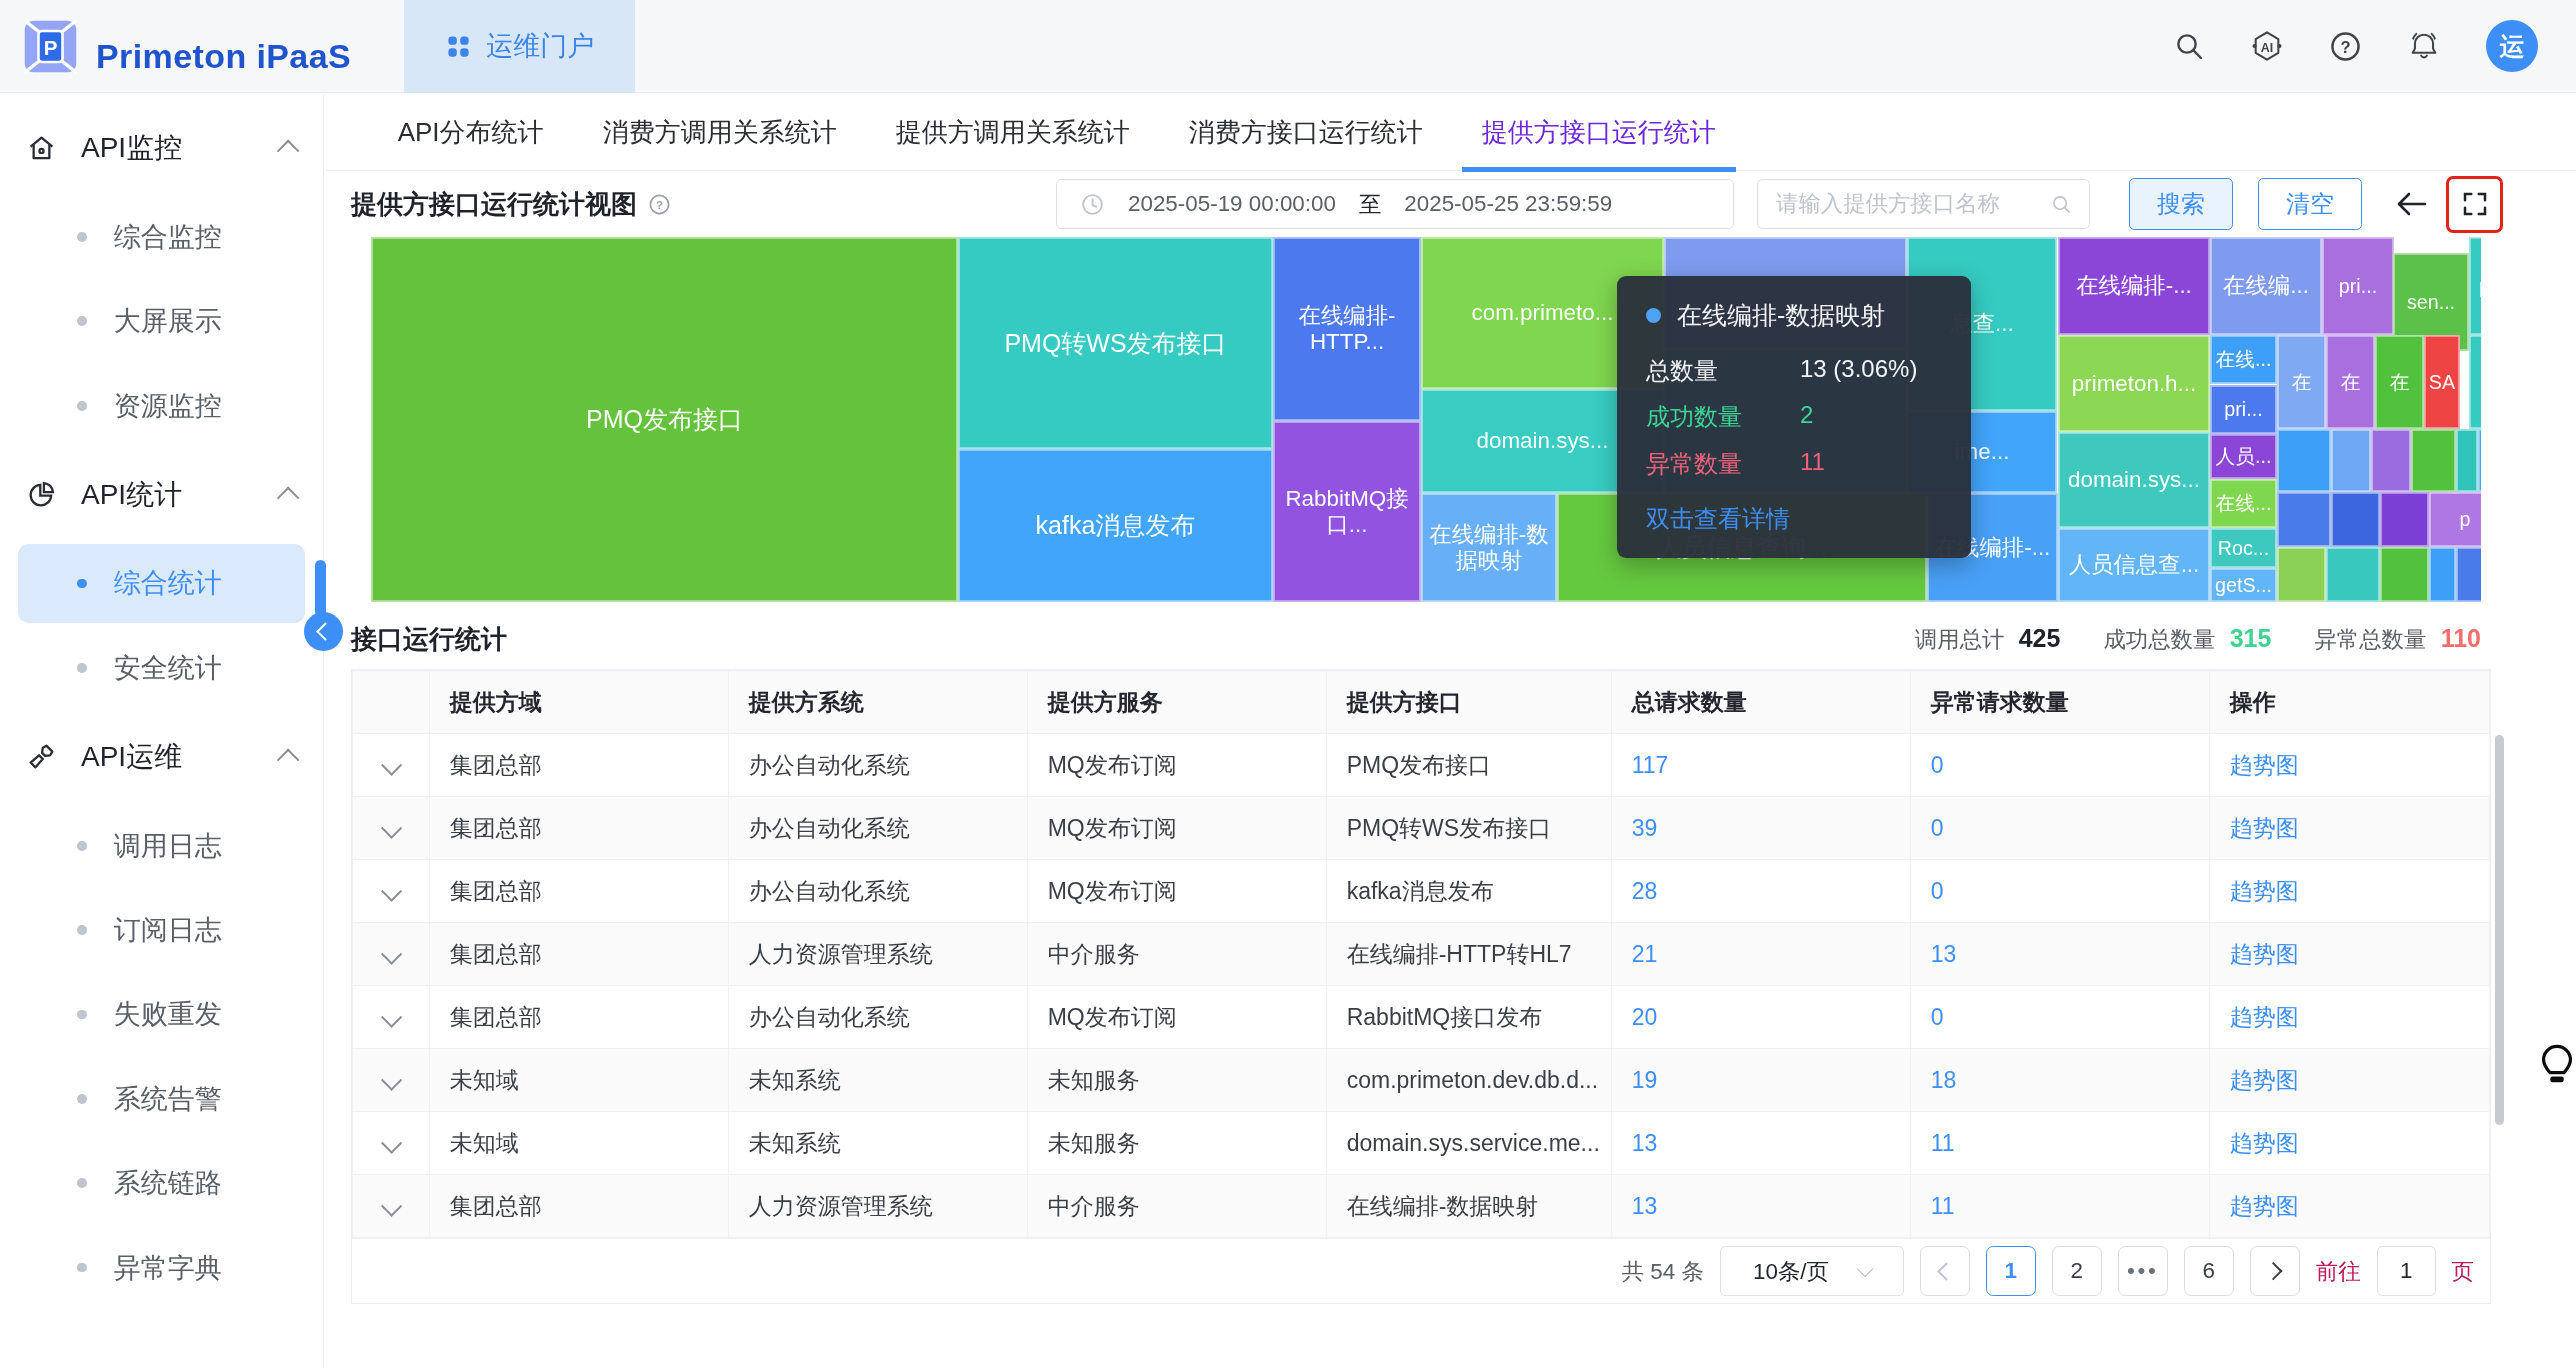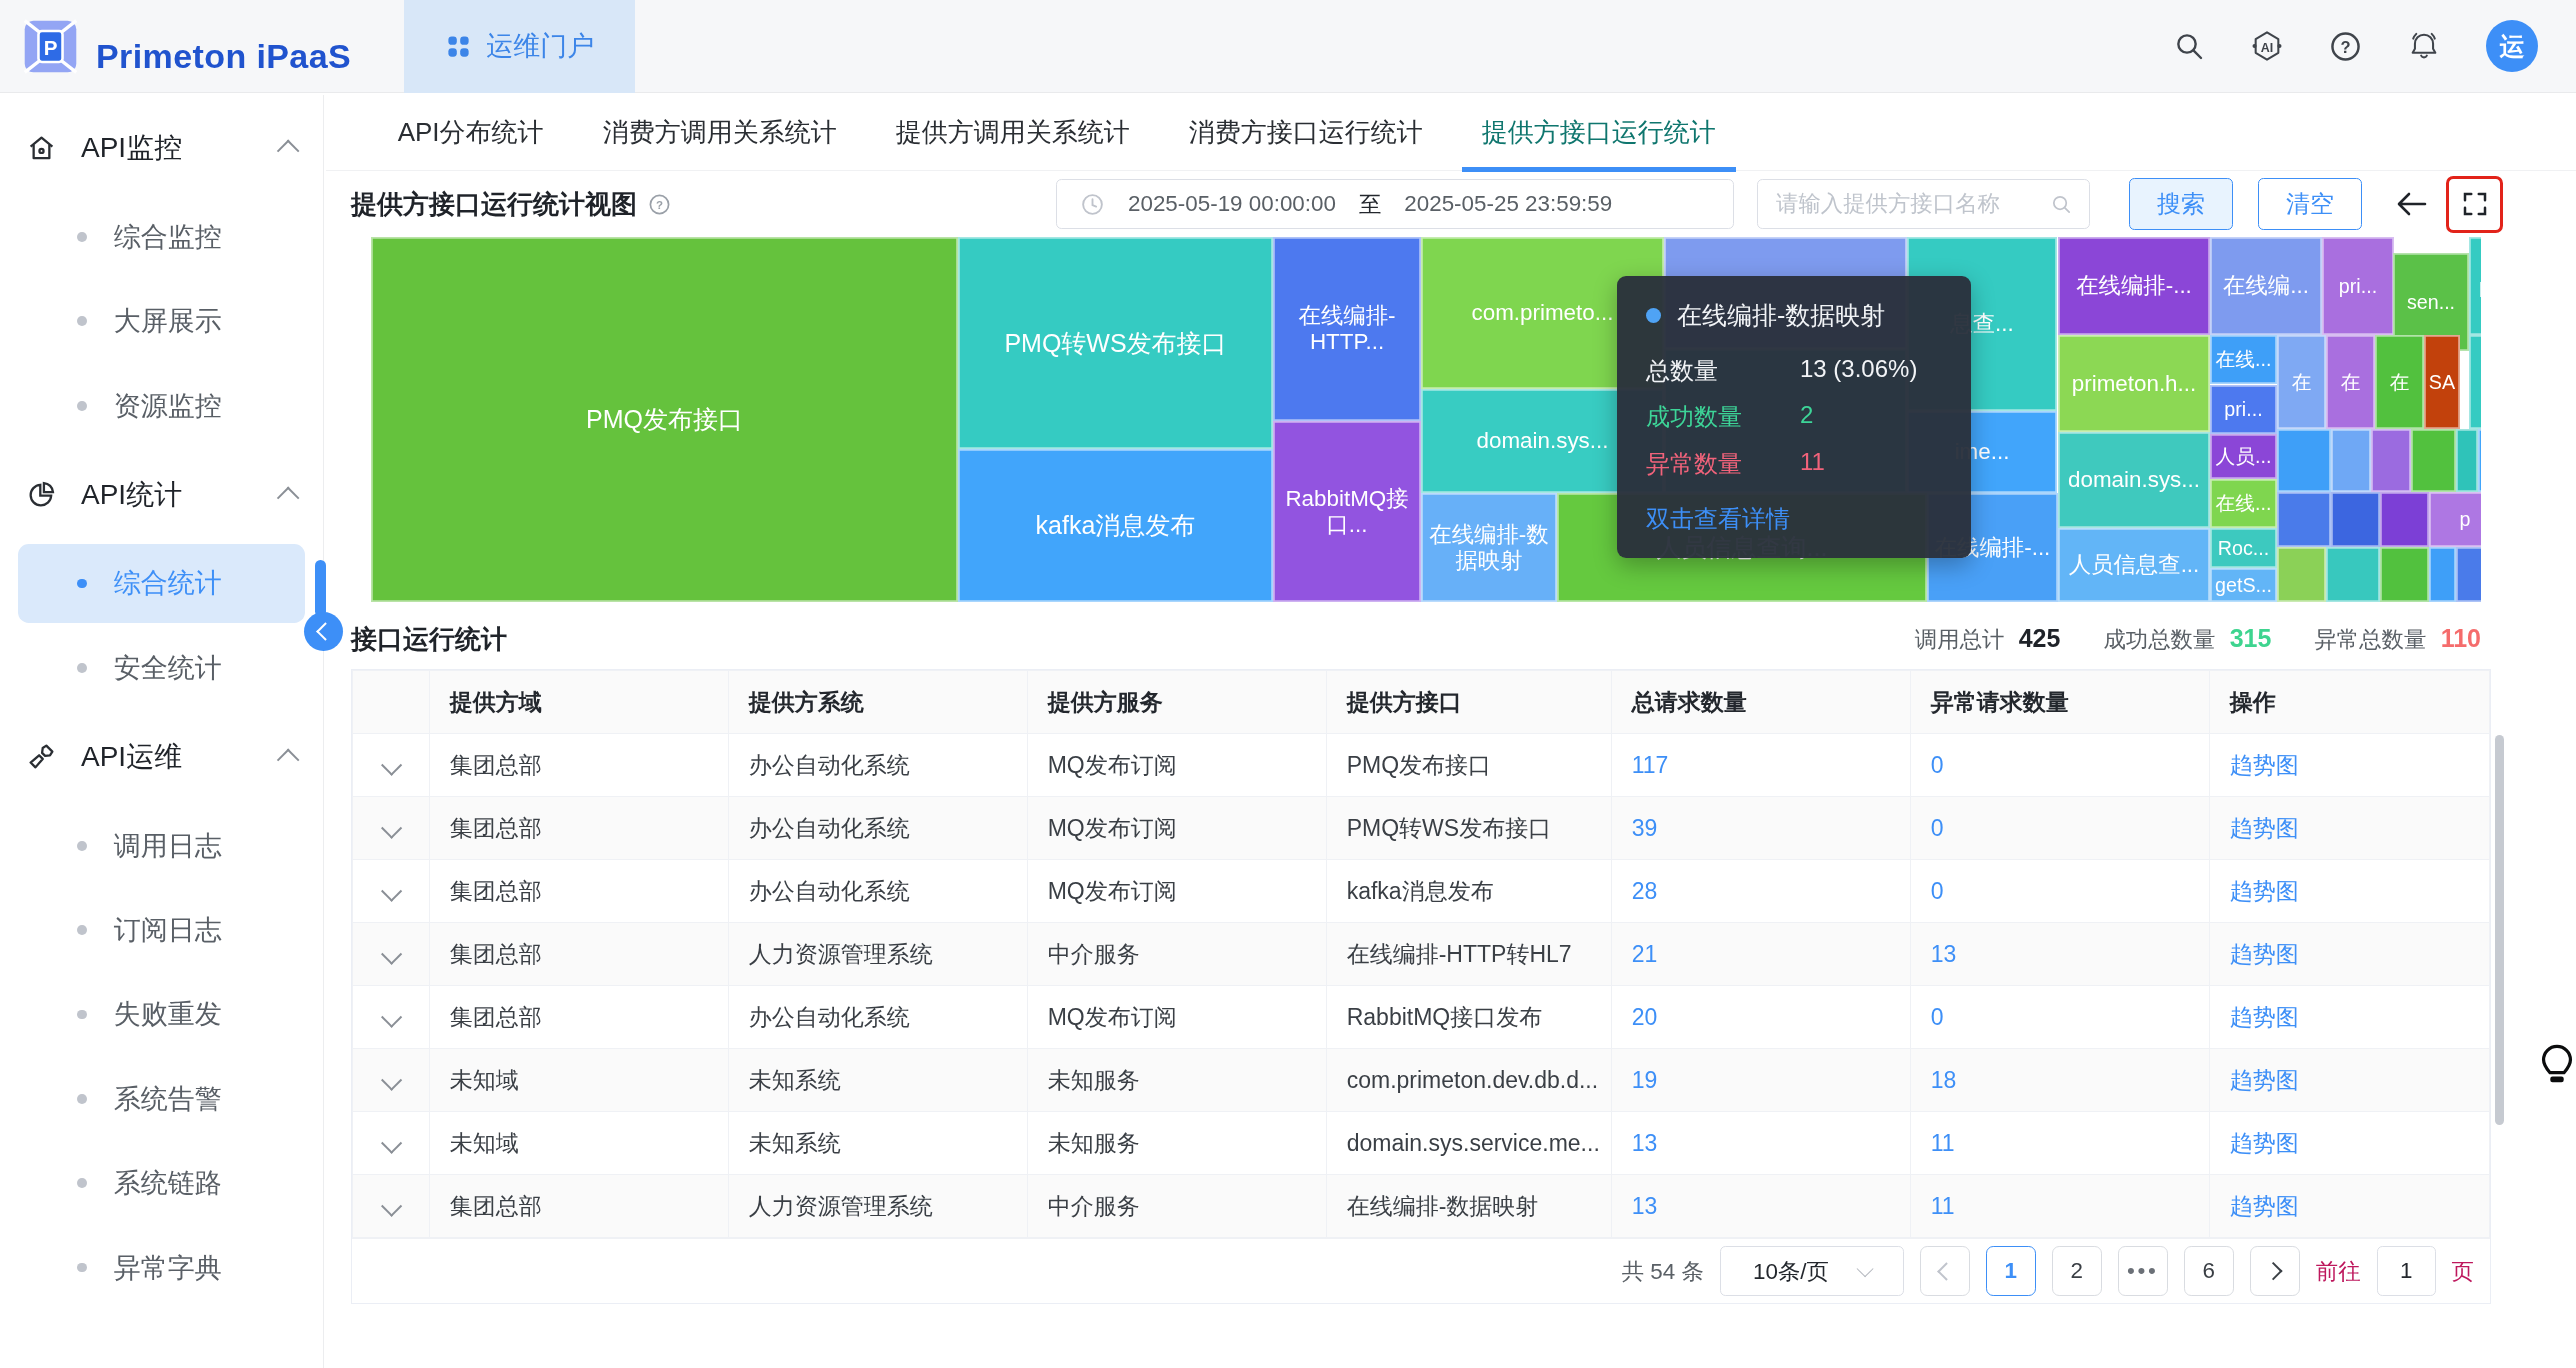--- a/index.html
+++ b/index.html
@@ -37,21 +37,21 @@
   .handle-circle{position:absolute;left:304px;top:612px;width:39px;height:39px;border-radius:50%;
     background:#3D8FF7;z-index:6;display:flex;align-items:center;justify-content:center;cursor:pointer;}
   .handle-chevron{width:10.7px;height:10.7px;border-left:2.7px solid #fff;border-bottom:2.7px solid #fff;
     transform:rotate(45deg);margin-left:3.6px;}
 
   
   .main{position:absolute;left:326px;top:95px;right:0;bottom:0;background:#fff;}
   .tabbar{height:75px;border-bottom:1.8px solid #F0F1F3;display:flex;align-items:stretch;padding-left:52px;}
   .tab{display:flex;align-items:center;padding:0 19.7px;margin-right:19.7px;font-size:26px;color:#2A2E33;
     position:relative;cursor:pointer;white-space:nowrap;text-align:right;}
-  .tab.active{color:#0f766e;}
+  .tab.active{color:#6d28d9;}
   .tab.active::after{content:"";position:absolute;left:0;right:0;bottom:-1.8px;height:4.5px;background:#3D8FF7;}
 
   .filter-row{height:66px;display:flex;align-items:center;padding:0 73px 0 25px;}
   .view-title{font-size:26px;font-weight:700;color:#1F2329;white-space:nowrap;}
   .help-ic{margin-left:10.7px;display:flex;align-items:center;}
   .filter-controls{margin-left:auto;display:flex;align-items:center;}
   .date-box{width:678px;height:50px;border:1.8px solid #DCDFE6;border-radius:5.4px;box-sizing:border-box;
     display:flex;align-items:center;gap:23px;padding:0 23px;color:#5A6066;font-size:22.4px;cursor:pointer;white-space:nowrap;}
   .date-sep{color:#23272D;}
   .search-box{width:333px;height:50px;border:1.8px solid #DCDFE6;border-radius:5.4px;box-sizing:border-box;
@@ -405,21 +405,21 @@
         </div>
         <div class="tm-cell" style="left: 1906px; top: 98px; width: 49px; height: 94px; background: rgb(127, 169, 243); font-size: 19.7px;">
           <span>在</span>
         </div>
         <div class="tm-cell" style="left: 1955px; top: 98px; width: 49px; height: 94px; background: rgb(169, 111, 223); font-size: 19.7px;">
           <span>在</span>
         </div>
         <div class="tm-cell" style="left: 2004px; top: 98px; width: 49px; height: 94px; background: rgb(82, 193, 62); font-size: 19.7px;">
           <span>在</span>
         </div>
-        <div class="tm-cell" style="left: 2053px; top: 98px; width: 36px; height: 94px; background: #c2410c; font-size: 19.7px;">
+        <div class="tm-cell" style="left: 2053px; top: 98px; width: 36px; height: 94px; background: #ef4444; font-size: 19.7px;">
           <span>SA</span>
         </div>
         <div class="tm-cell" style="left: 2098px; top: 98px; width: 31px; height: 94px; background: rgb(53, 203, 194); font-size: 19.7px;"></div>
         <div class="tm-cell" style="left: 1906px; top: 192px; width: 54px; height: 63px; background: rgb(62, 159, 248); font-size: 19.7px;"></div>
         <div class="tm-cell" style="left: 1960px; top: 192px; width: 40px; height: 63px; background: rgb(111, 168, 245); font-size: 19.7px;"></div>
         <div class="tm-cell" style="left: 2000px; top: 192px; width: 40px; height: 63px; background: rgb(155, 107, 224); font-size: 19.7px;"></div>
         <div class="tm-cell" style="left: 2040px; top: 192px; width: 45px; height: 63px; background: rgb(82, 193, 62); font-size: 19.7px;"></div>
         <div class="tm-cell" style="left: 2085px; top: 192px; width: 22.4px; height: 63px; background: rgb(47, 195, 185); font-size: 19.7px;"></div>
         <div class="tm-cell" style="left: 2107px; top: 192px; width: 22.4px; height: 63px; background: rgb(65, 165, 251); font-size: 19.7px;"></div>
         <div class="tm-cell" style="left: 1906px; top: 255px; width: 54px; height: 55px; background: rgb(74, 123, 234); font-size: 19.7px;"></div>

